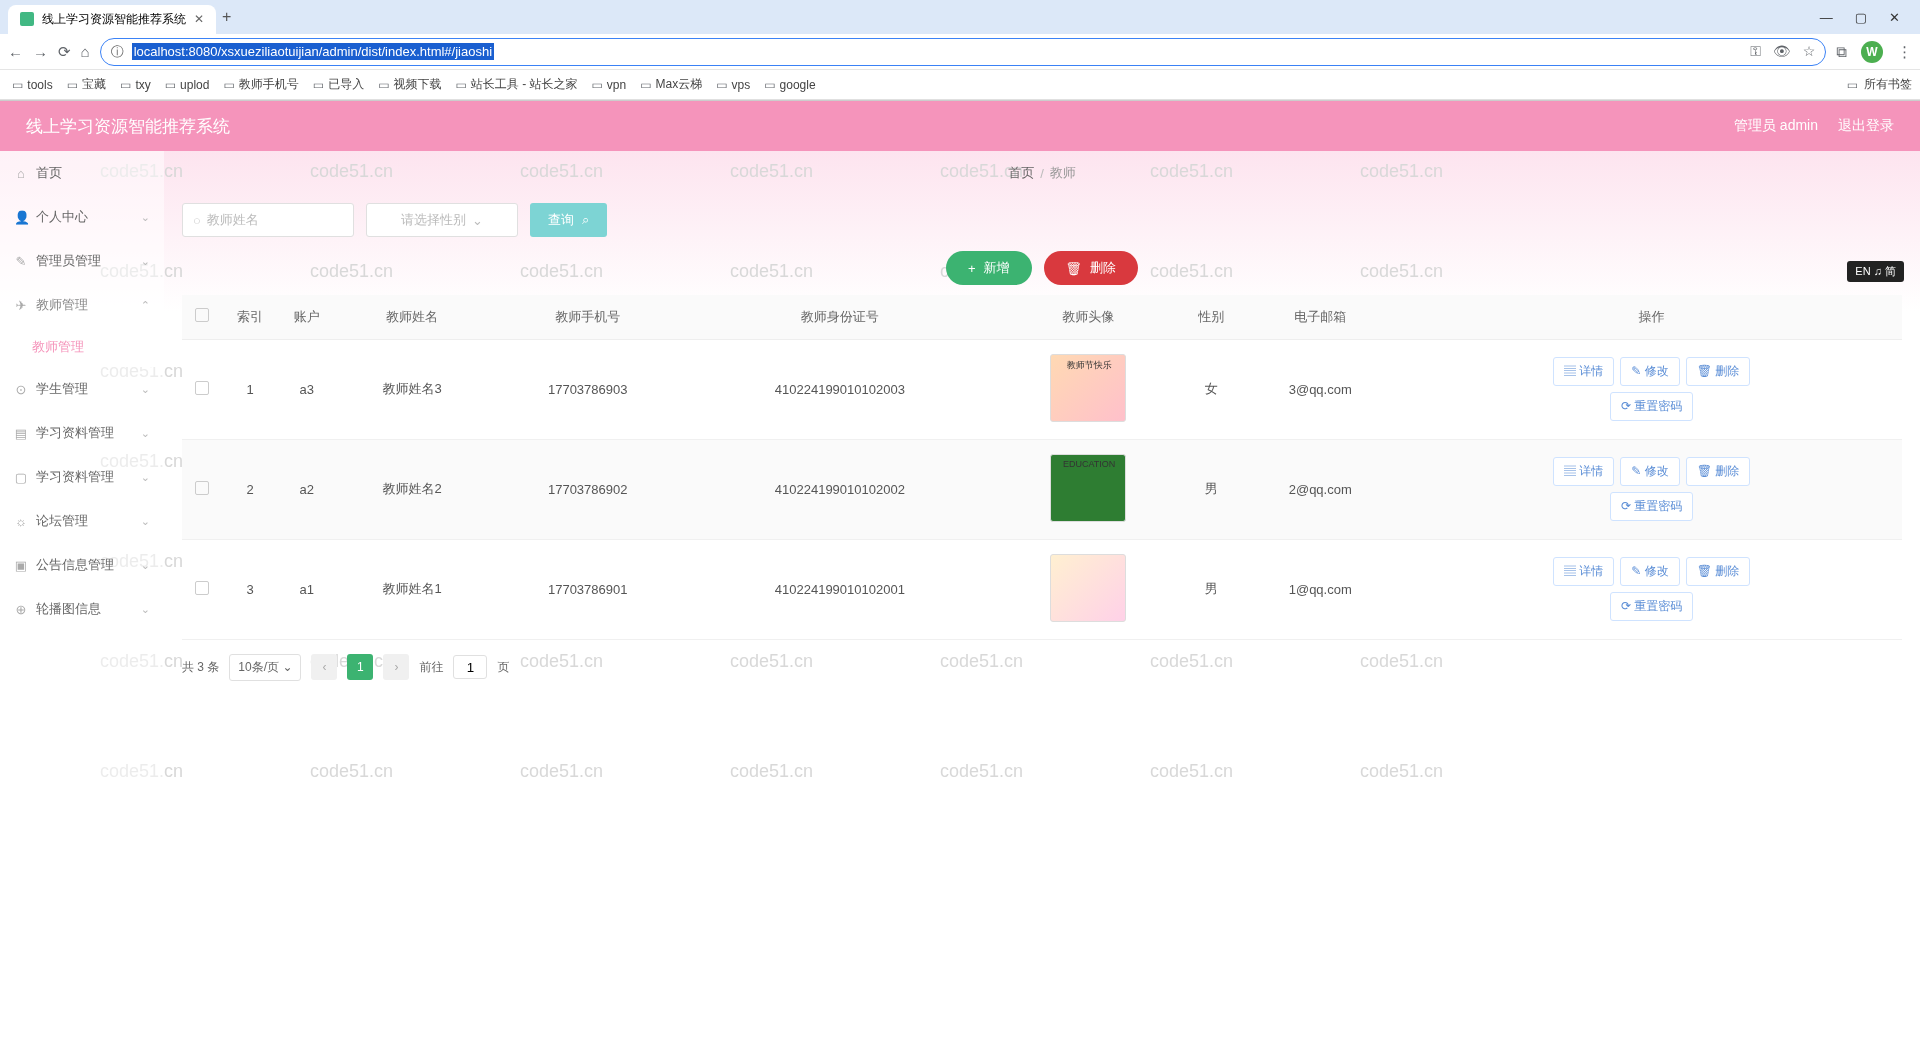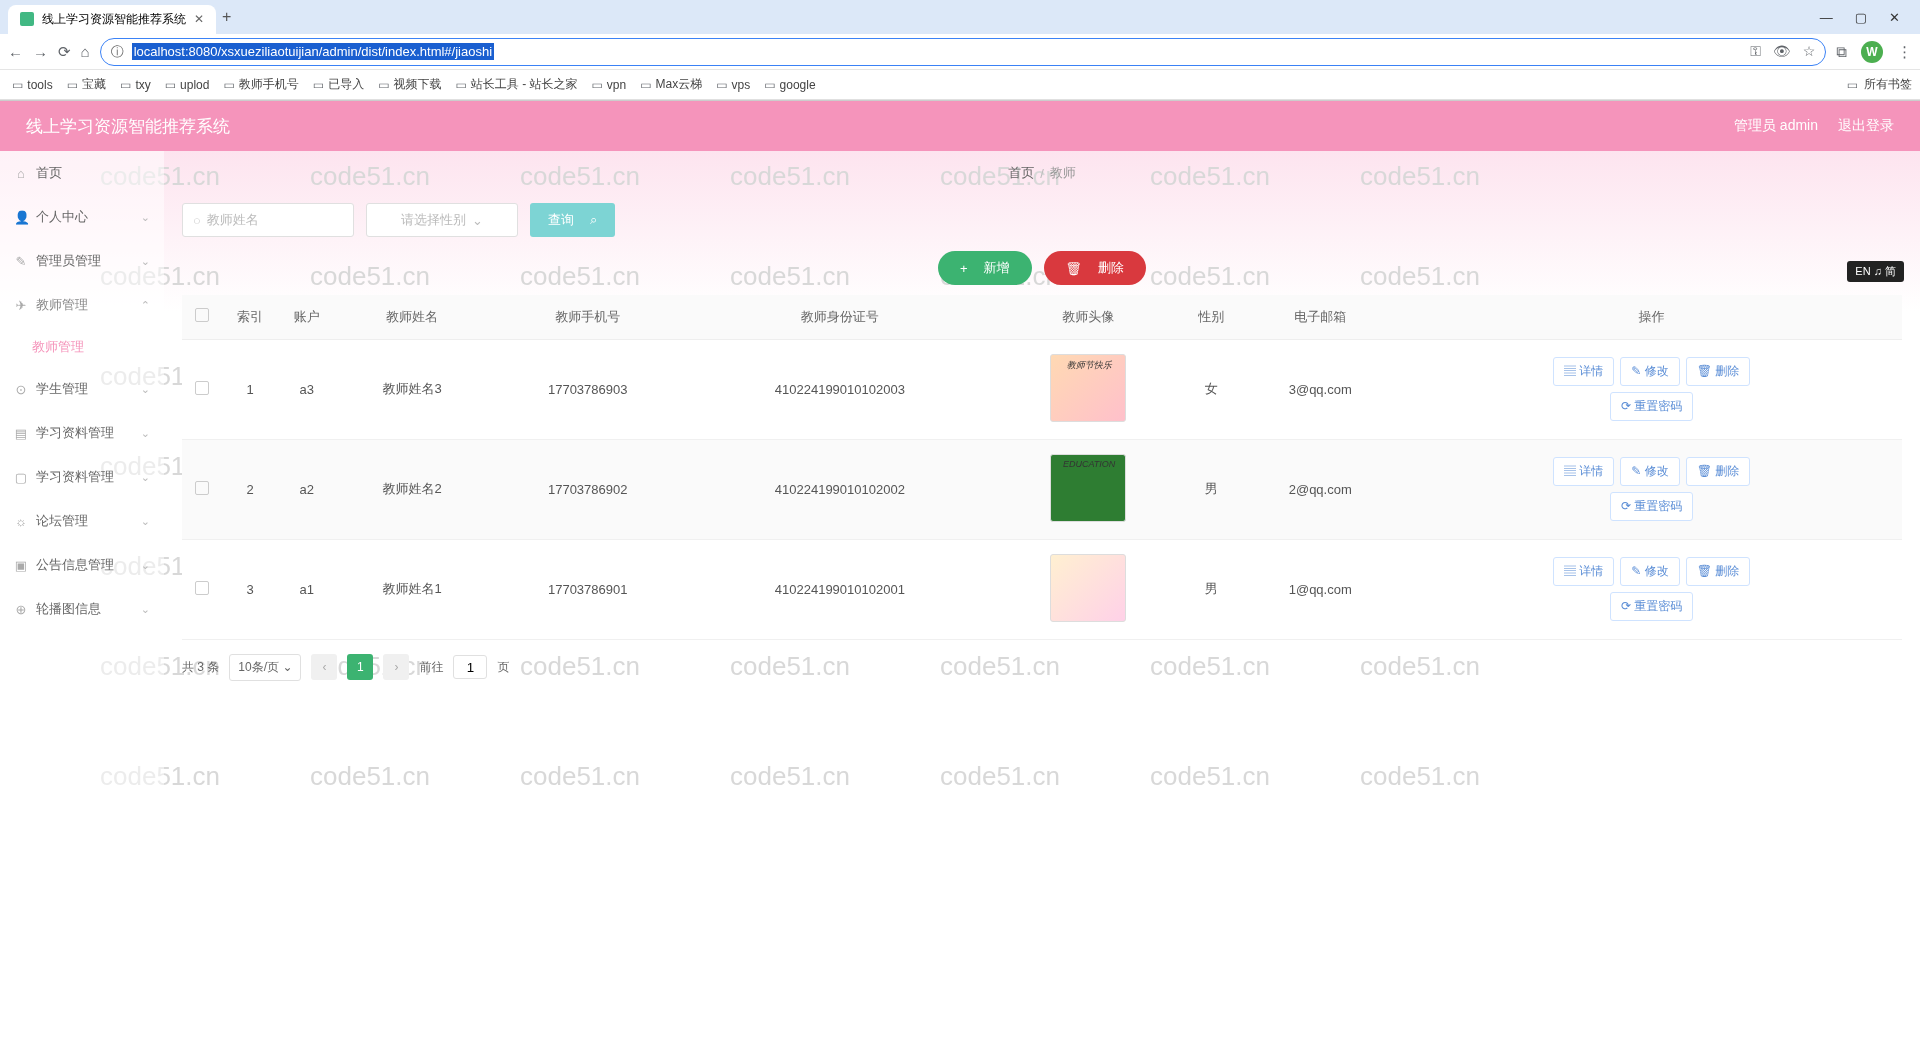--- a/index.html
+++ b/index.html
@@ -27,57 +27,57 @@
 .bm-right { margin-left: auto; display: flex; align-items: center; gap: 6px; }
 
 
 .app { display: flex; flex-direction: column; height: calc(100vh - 100px); position: relative; }
 .app-header { height: 50px; background: #f594bb; display: flex; align-items: center; padding: 0 26px; color: #fff; }
 .app-title { font-size: 17px; font-weight: 500; }
 .hdr-right { margin-left: auto; display: flex; gap: 20px; font-size: 14px; cursor: pointer; }
 .app-body { flex: 1; display: flex; background: linear-gradient(180deg, #fde4ef 0%, #fff 160px); position: relative; }
 
 
-.wm { position: absolute; color: #d8d8d8; font-size: 26px; font-weight: 400; pointer-events: none; white-space: nowrap; z-index: 1; }
+.wm { position: absolute; color: #d8d8d8; font-size: 18px; font-weight: 400; pointer-events: none; white-space: nowrap; z-index: 1; }
 .wm-red { position: absolute; color: #d43; font-size: 30px; font-weight: 500; pointer-events: none; z-index: 5; }
 
 
 .sidebar { width: 164px; background: rgba(255,255,255,0.5); z-index: 2; }
 .side-item { display: flex; align-items: center; height: 44px; padding: 0 14px; font-size: 13px; color: #666; cursor: pointer; gap: 8px; position: relative; }
 .side-item.expanded { color: #888; }
 .side-icon { width: 14px; text-align: center; color: #aaa; font-size: 13px; }
 .side-arrow { margin-left: auto; color: #bbb; font-size: 11px; }
 .side-sub { padding-left: 32px; height: 40px; display: flex; align-items: center; font-size: 13px; background: #fff; color: #f594bb; cursor: pointer; }
 
 
 .main { flex: 1; padding: 0 18px; z-index: 2; }
 .breadcrumb { height: 44px; display: flex; align-items: center; justify-content: center; font-size: 13px; color: #666; }
 .breadcrumb .sep { margin: 0 6px; color: #bbb; }
 .breadcrumb .cur { color: #999; }
 .filter-row { display: flex; gap: 12px; align-items: center; padding: 8px 0 14px; }
 .inp { height: 34px; border: 1px solid #e0e0e0; border-radius: 3px; background: #fff; padding: 0 10px; font-size: 13px; color: #333; display: flex; align-items: center; gap: 6px; }
 .inp.search { width: 172px; }
 .inp.select { width: 152px; color: #bbb; justify-content: center; }
-.btn { height: 34px; border: none; border-radius: 3px; padding: 0 18px; font-size: 13px; cursor: pointer; display: inline-flex; align-items: center; gap: 16px; }
+.btn { height: 34px; border: none; border-radius: 3px; padding: 0 18px; font-size: 13px; cursor: pointer; display: inline-flex; align-items: center; gap: 8px; }
 .btn-query { background: #7dd4d4; color: #fff; }
 .btn-row { display: flex; justify-content: center; gap: 12px; margin-bottom: 10px; }
 .btn-add { background: #3cb371; color: #fff; border-radius: 18px; padding: 0 22px; }
 .btn-del { background: #d9393e; color: #fff; border-radius: 18px; padding: 0 22px; }
 
 
 .tbl { width: 100%; background: #fff; border-collapse: collapse; font-size: 13px; }
 .tbl th { height: 44px; color: #666; font-weight: 500; border-bottom: 1px solid #eee; background: #fafafa; }
 .tbl td { text-align: center; color: #555; border-bottom: 1px solid #f0f0f0; padding: 14px 6px; }
 .tbl tr.alt td { background: #fafafa; }
 .chk { width: 14px; height: 14px; border: 1px solid #ccc; border-radius: 2px; display: inline-block; cursor: pointer; }
 .avatar-cell { width: 76px; height: 68px; border: 1px solid #ddd; border-radius: 3px; display: inline-block; background: #fde9e9; position: relative; overflow: hidden; }
 .av1 { background: linear-gradient(135deg,#ffd9b3,#ffc0cb); }
 .av2 { background: #2e7d32; }
 .av3 { background: linear-gradient(135deg,#fff0d1,#ffd1e8); }
-.av-txt { position: absolute; top: 4px; left: 2px; right: 0; text-align: center; font-size: 9px; color: #333; font-style: italic; }
+.av-txt { position: absolute; top: 4px; left: 2px; right: 0; text-align: center; font-size: 9px; color: #333; }
 .op-btns { display: flex; flex-wrap: wrap; gap: 6px; justify-content: center; max-width: 220px; margin: 0 auto; }
 .op-btn { border: 1px solid #cfe3ff; color: #5a8dd6; background: #fff; border-radius: 3px; font-size: 12px; padding: 5px 10px; cursor: pointer; display: inline-flex; align-items: center; gap: 3px; }
 
 
 .pager { display: flex; align-items: center; gap: 10px; padding: 14px 0; font-size: 12px; color: #666; }
 .pg-sel { border: 1px solid #e0e0e0; padding: 4px 8px; border-radius: 3px; background: #fff; }
 .pg-btn { width: 26px; height: 26px; display: flex; align-items: center; justify-content: center; border-radius: 3px; background: #f0f0f0; color: #aaa; cursor: pointer; }
 .pg-btn.cur { background: #3cb371; color: #fff; }
 .pg-inp { width: 34px; height: 24px; border: 1px solid #e0e0e0; border-radius: 3px; text-align: center; }
 

